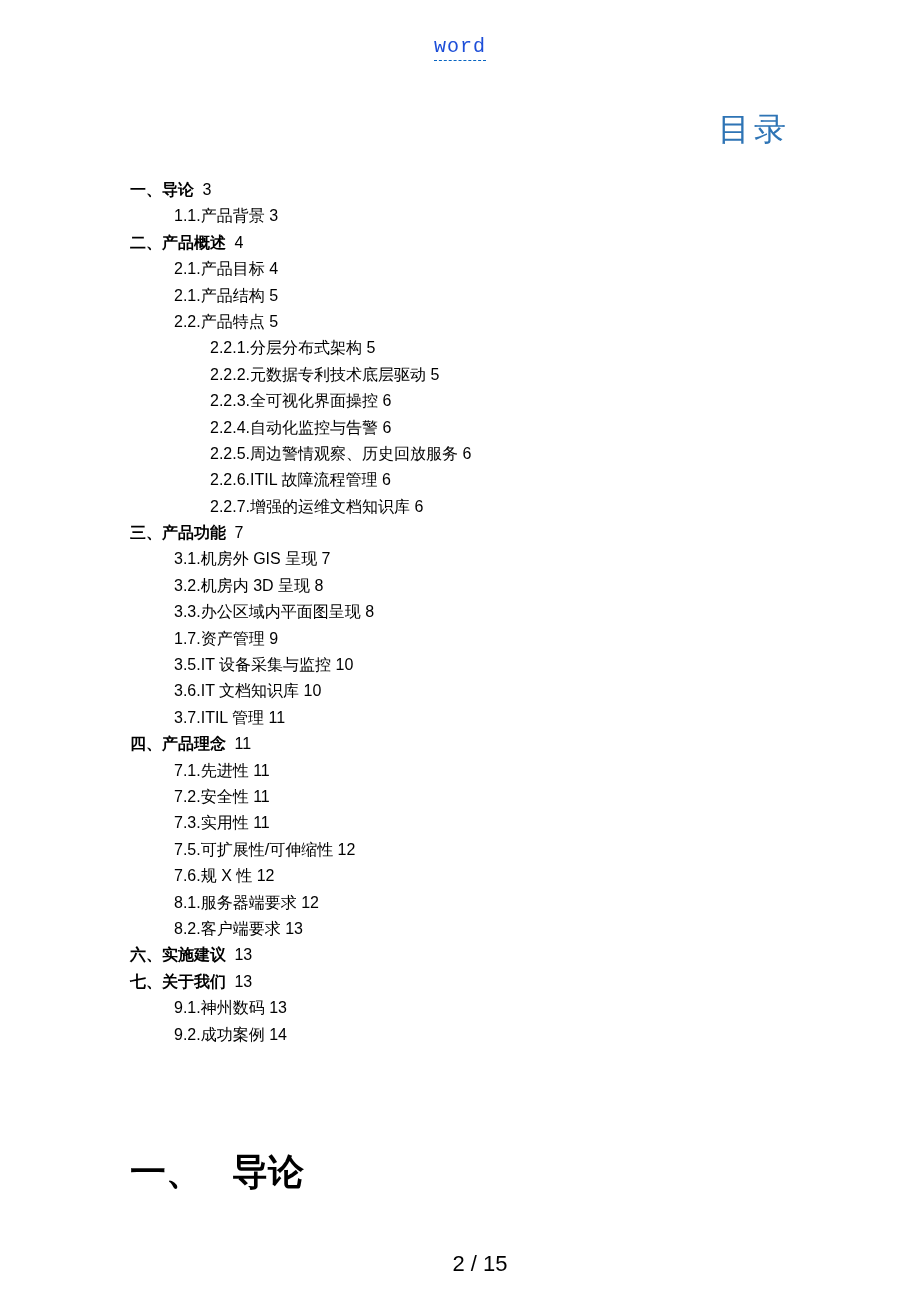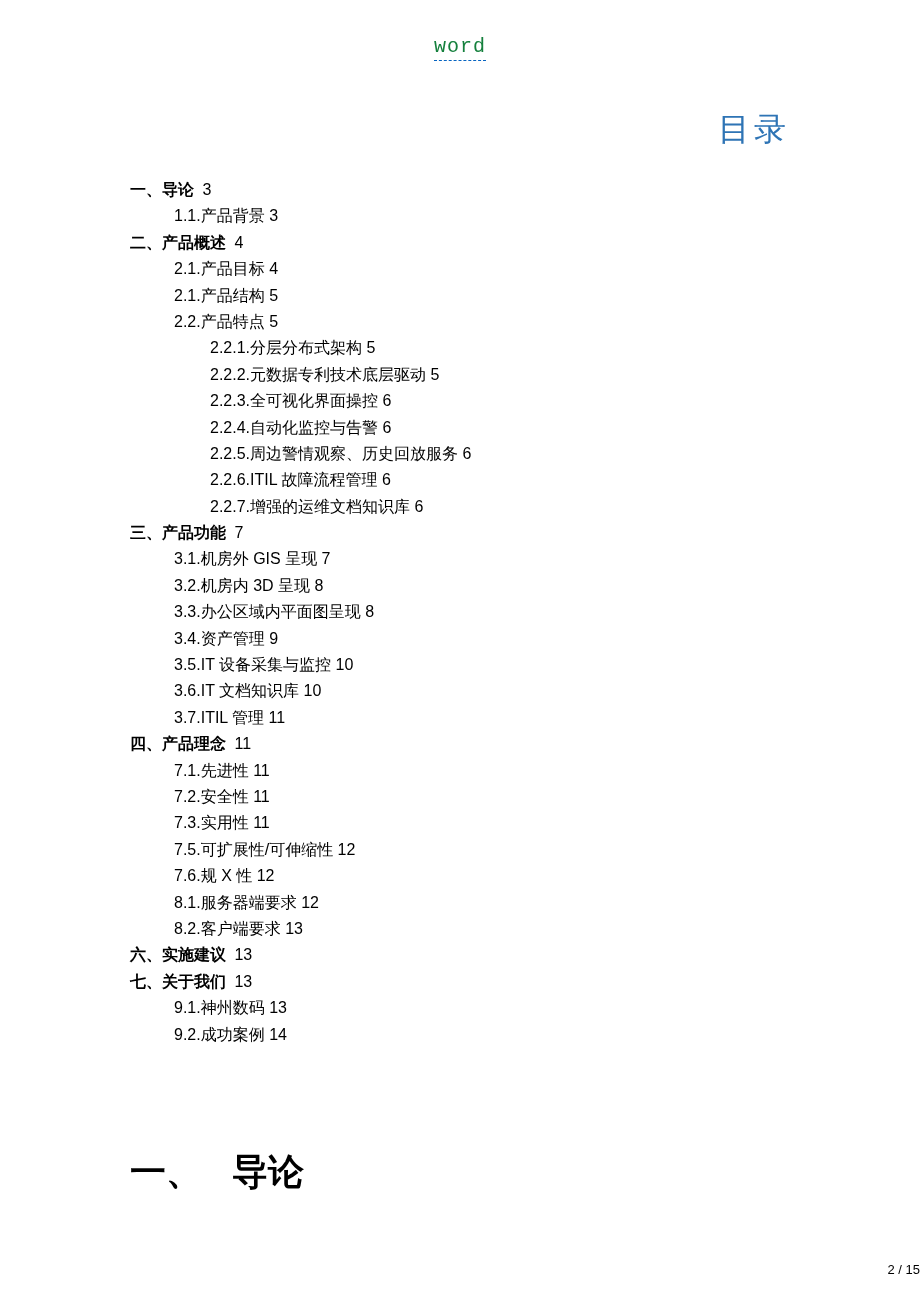--- a/index.html
+++ b/index.html
@@ -14,21 +14,21 @@
     .page {
       padding: 30px 130px 30px 130px;
       box-sizing: border-box;
     }
     .header-link {
       text-align: center;
       margin-bottom: 50px;
       margin-top: 5px;
     }
     .header-link span {
-      color: #15803d;
+      color: #1d4ed8;
       font-family: "Courier New", monospace;
       font-size: 20px;
       border-bottom: 1px dashed #0563c1;
       padding-bottom: 2px;
       letter-spacing: 1px;
     }
     .toc-title {
       text-align: right;
       color: #2e74b5;
       font-size: 32px;
@@ -68,22 +68,22 @@
       margin-left: 0;
     }
     .section-heading .num {
       margin-right: 30px;
     }
     .page-footer {
       position: absolute;
       bottom: 25px;
       left: 0;
       right: 0;
-      text-align: right;
-      font-size: 13px;
+      text-align: center;
+      font-size: 22px;
       padding-left: 40px;
     }
   </style>
 </head>
 <body>
 
 <div class="page">
 
   <div class="header-link">
     <span>word</span>
@@ -102,21 +102,21 @@
       <div class="toc-entry toc-l3"><span class="title">2.2.2.元数据专利技术底层驱动</span><span class="page-num"> 5</span></div>
       <div class="toc-entry toc-l3"><span class="title">2.2.3.全可视化界面操控</span><span class="page-num"> 6</span></div>
       <div class="toc-entry toc-l3"><span class="title">2.2.4.自动化监控与告警</span><span class="page-num"> 6</span></div>
       <div class="toc-entry toc-l3"><span class="title">2.2.5.周边警情观察、历史回放服务</span><span class="page-num"> 6</span></div>
       <div class="toc-entry toc-l3"><span class="title">2.2.6.ITIL 故障流程管理</span><span class="page-num"> 6</span></div>
       <div class="toc-entry toc-l3"><span class="title">2.2.7.增强的运维文档知识库</span><span class="page-num"> 6</span></div>
       <div class="toc-entry toc-l1"><span class="title">三、产品功能</span><span class="page-num"> 7</span></div>
       <div class="toc-entry toc-l2"><span class="title">3.1.机房外 GIS 呈现</span><span class="page-num"> 7</span></div>
       <div class="toc-entry toc-l2"><span class="title">3.2.机房内 3D 呈现</span><span class="page-num"> 8</span></div>
       <div class="toc-entry toc-l2"><span class="title">3.3.办公区域内平面图呈现</span><span class="page-num"> 8</span></div>
-      <div class="toc-entry toc-l2"><span class="title">3.4.资产管理</span><span class="page-num"> 9</span></div>
+      <div class="toc-entry toc-l2"><span class="title">1.7.资产管理</span><span class="page-num"> 9</span></div>
       <div class="toc-entry toc-l2"><span class="title">3.5.IT 设备采集与监控</span><span class="page-num"> 10</span></div>
       <div class="toc-entry toc-l2"><span class="title">3.6.IT 文档知识库</span><span class="page-num"> 10</span></div>
       <div class="toc-entry toc-l2"><span class="title">3.7.ITIL 管理</span><span class="page-num"> 11</span></div>
       <div class="toc-entry toc-l1"><span class="title">四、产品理念</span><span class="page-num"> 11</span></div>
       <div class="toc-entry toc-l2"><span class="title">7.1.先进性</span><span class="page-num"> 11</span></div>
       <div class="toc-entry toc-l2"><span class="title">7.2.安全性</span><span class="page-num"> 11</span></div>
       <div class="toc-entry toc-l2"><span class="title">7.3.实用性</span><span class="page-num"> 11</span></div>
       <div class="toc-entry toc-l2"><span class="title">7.5.可扩展性/可伸缩性</span><span class="page-num"> 12</span></div>
       <div class="toc-entry toc-l2"><span class="title">7.6.规 X 性</span><span class="page-num"> 12</span></div>
       <div class="toc-entry toc-l2"><span class="title">8.1.服务器端要求</span><span class="page-num"> 12</span></div>

